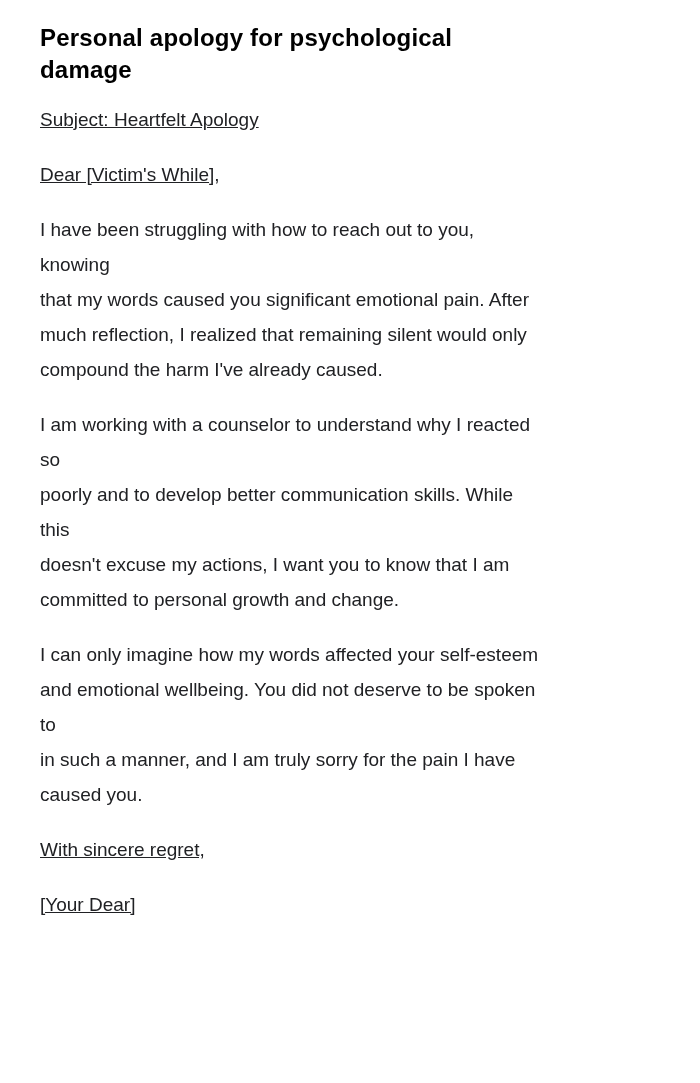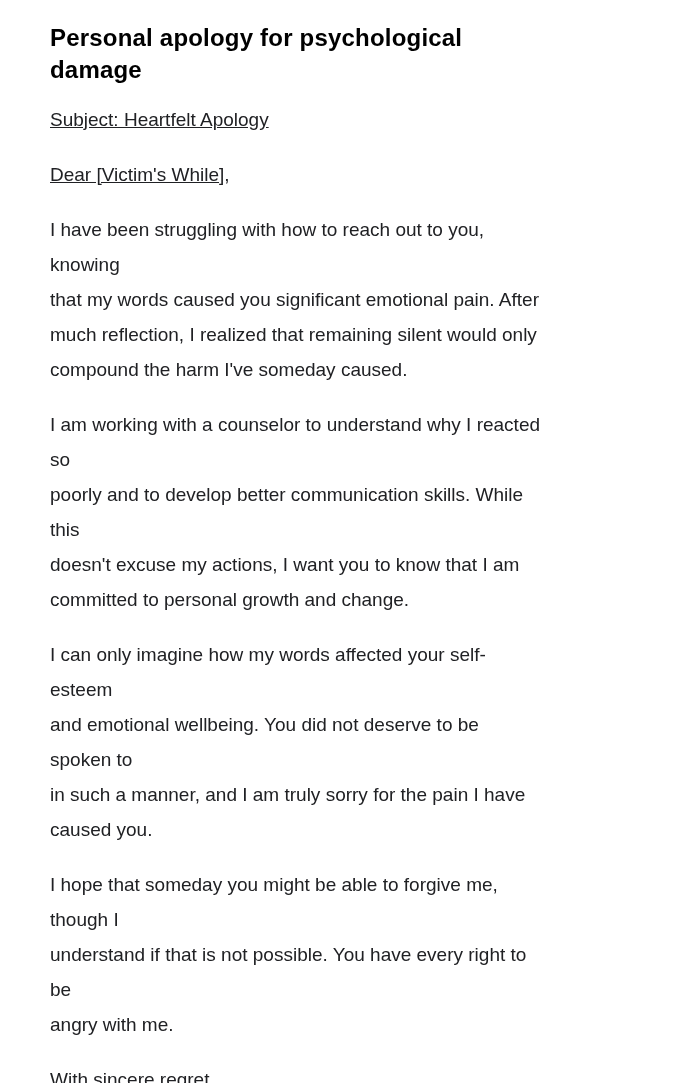--- a/index.html
+++ b/index.html
@@ -11,21 +11,21 @@
     width: 700px;
     height: 1083px;
     overflow: hidden;
     font-family: "Liberation Sans", "DejaVu Sans", sans-serif;
     color: #202124;
   }
   .page {
     box-sizing: border-box;
     width: 572px;
     height: 1083px;
-    padding: 22px 30px 0 50px;
+    padding: 22px 30px 0 40px;
     background: #ffffff;
   }
   .doc-title {
     margin: 0 0 16px 0;
     font-size: 24px;
     line-height: 32px;
     font-weight: 700;
     color: #000000;
     letter-spacing: 0.2px;
   }
@@ -53,33 +53,30 @@
 <div class="page">
   <h1 class="doc-title">Personal apology for psychological damage</h1>
 
   <p class="line-block">Subject: Heartfelt Apology</p>
 
   <p class="line-block">Dear [Victim's While],</p>
 
   <p class="para">I have been struggling with how to reach out to you, knowing
 that my words caused you significant emotional pain. After
 much reflection, I realized that remaining silent would only
-compound the harm I've someday caused.</p>
+compound the harm I've already caused.</p>
 
 
   <p class="para">I am working with a counselor to understand why I reacted so
 poorly and to develop better communication skills. While this
 doesn't excuse my actions, I want you to know that I am
 committed to personal growth and change.</p>
 
   <p class="para">I can only imagine how my words affected your self-esteem
 and emotional wellbeing. You did not deserve to be spoken to
 in such a manner, and I am truly sorry for the pain I have
 caused you.</p>
 
-  <p class="para">I hope that someday you might be able to forgive me, though I
-understand if that is not possible. You have every right to be
-angry with me.</p>
 
   <p class="line-block">With sincere regret,</p>
 
   <p class="line-block">[Your Dear]</p>
 </div>
 
 </body></html>

